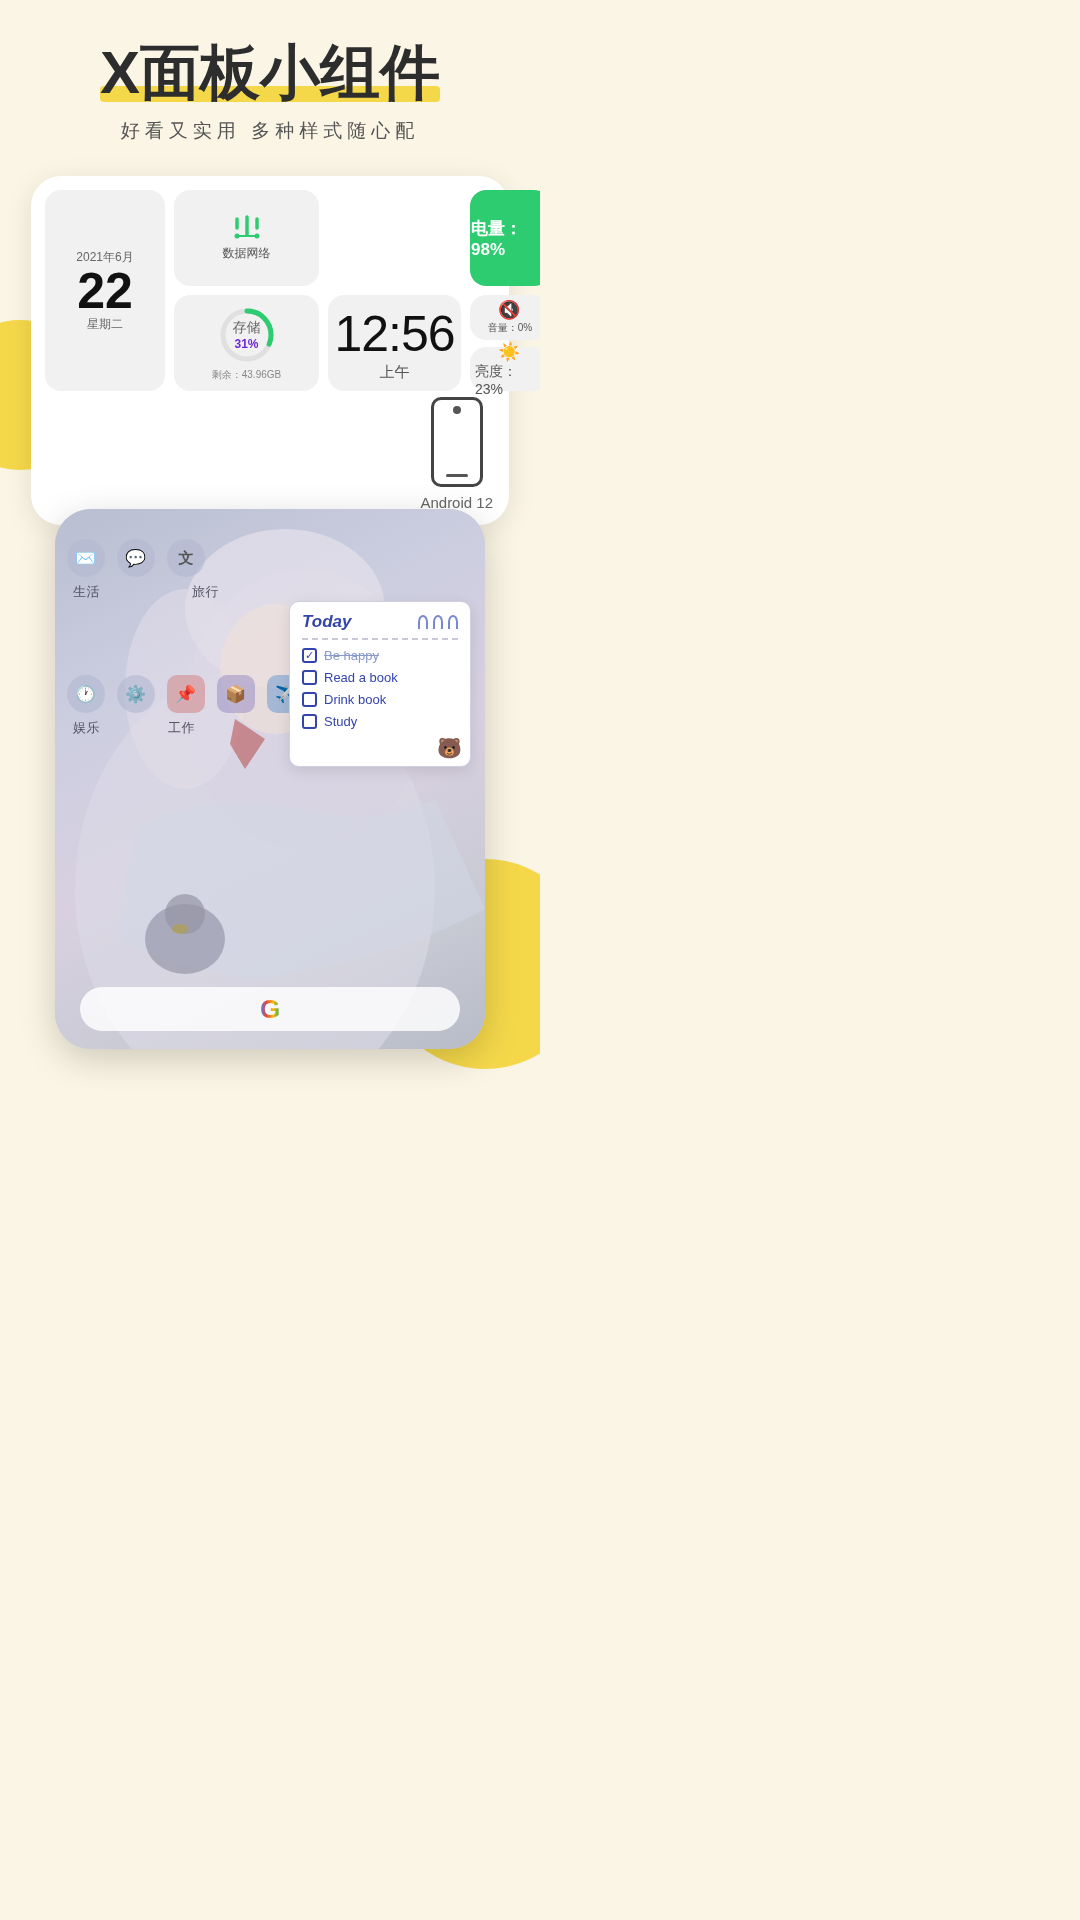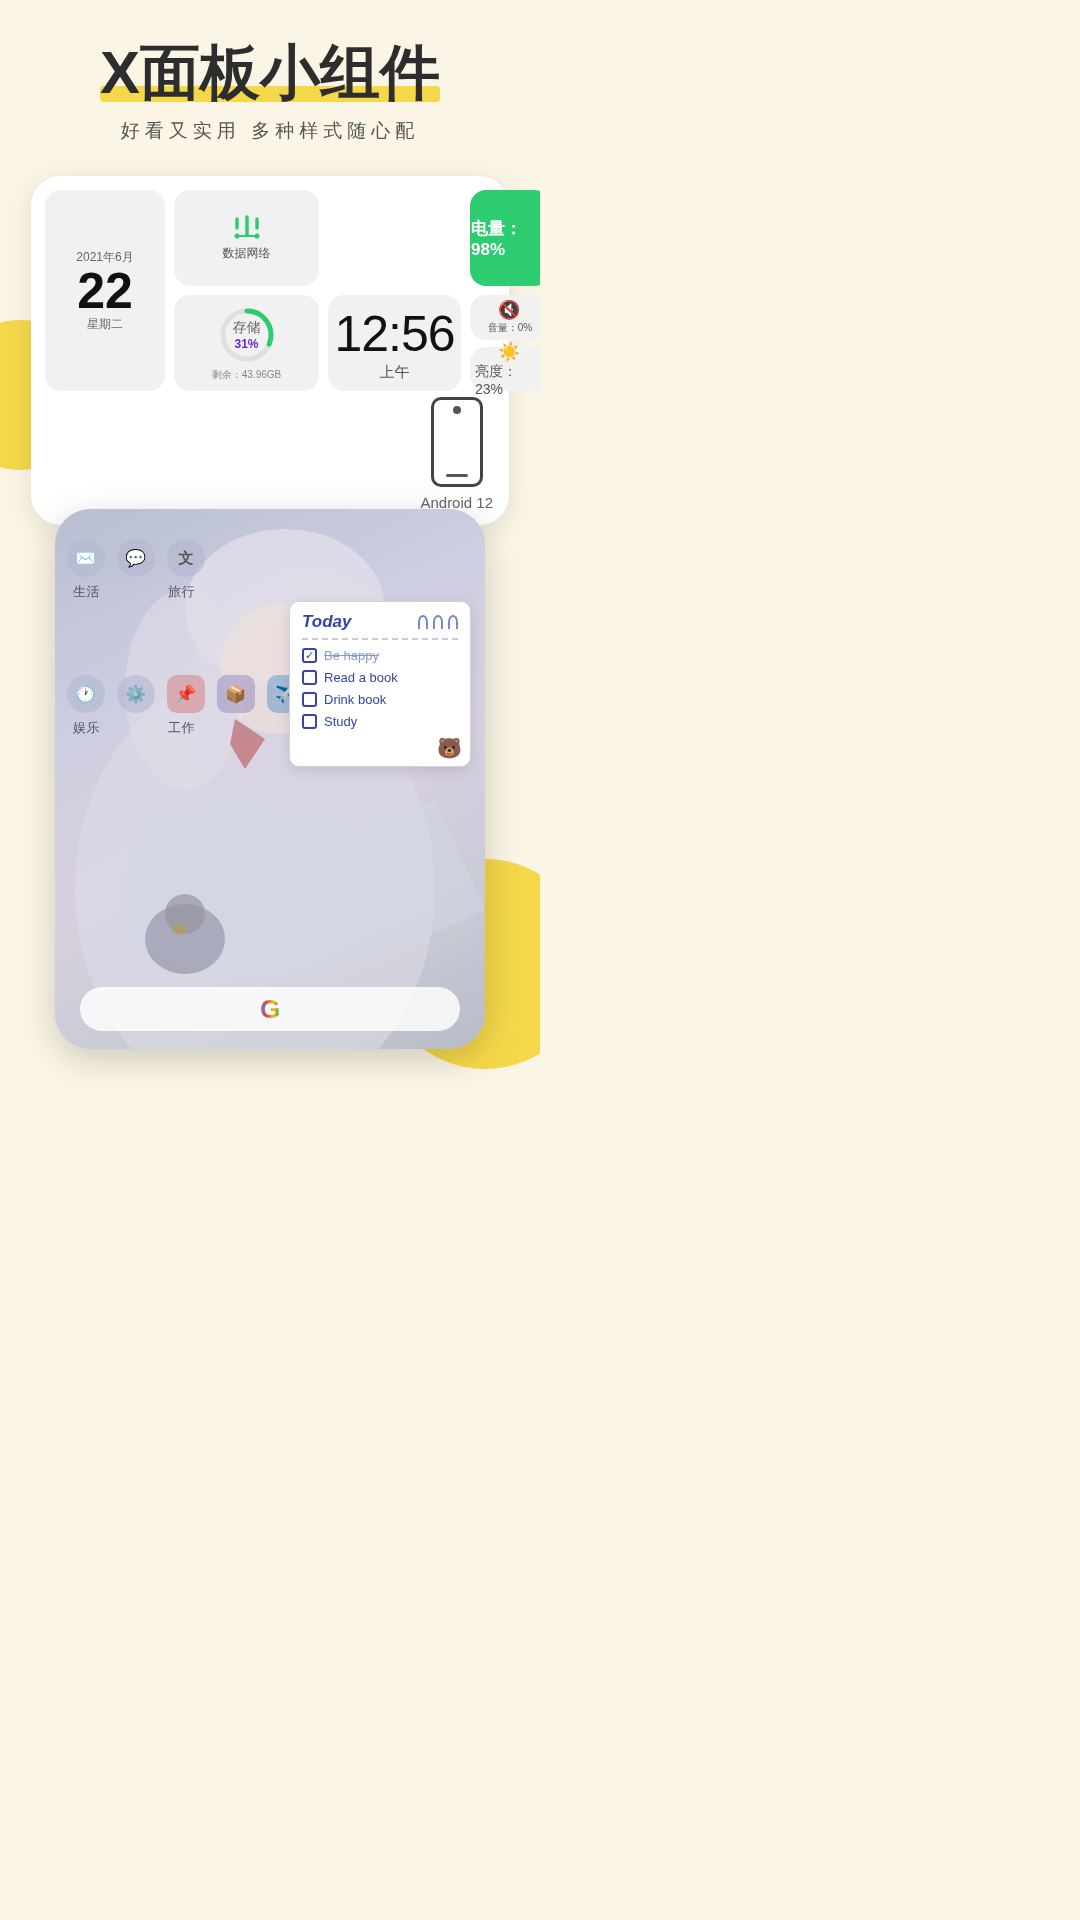--- a/index.html
+++ b/index.html
@@ -359,21 +359,21 @@
       </div>
 
       <div class="screen-content">
 
         <div class="icon-row" style="margin-top:16px;">
           <div class="icon-circle">✉️</div>
           <div class="icon-circle">💬</div>
           <div class="icon-circle" style="font-size:15px;font-weight:700;color:#555;">文</div>
         </div>
 
-        <div style="display:flex;gap:68px;margin-left:6px;margin-bottom:14px;">
+        <div style="display:flex;gap:92px;margin-left:6px;margin-bottom:14px;">
           <div class="folder-group">
             <div class="folder-name">生活</div>
           </div>
           <div class="folder-group">
             <div class="folder-name">旅行</div>
           </div>
         </div>
 
         <div class="icon-row" style="margin-top:60px;">
           <div class="icon-circle">🕐</div>

